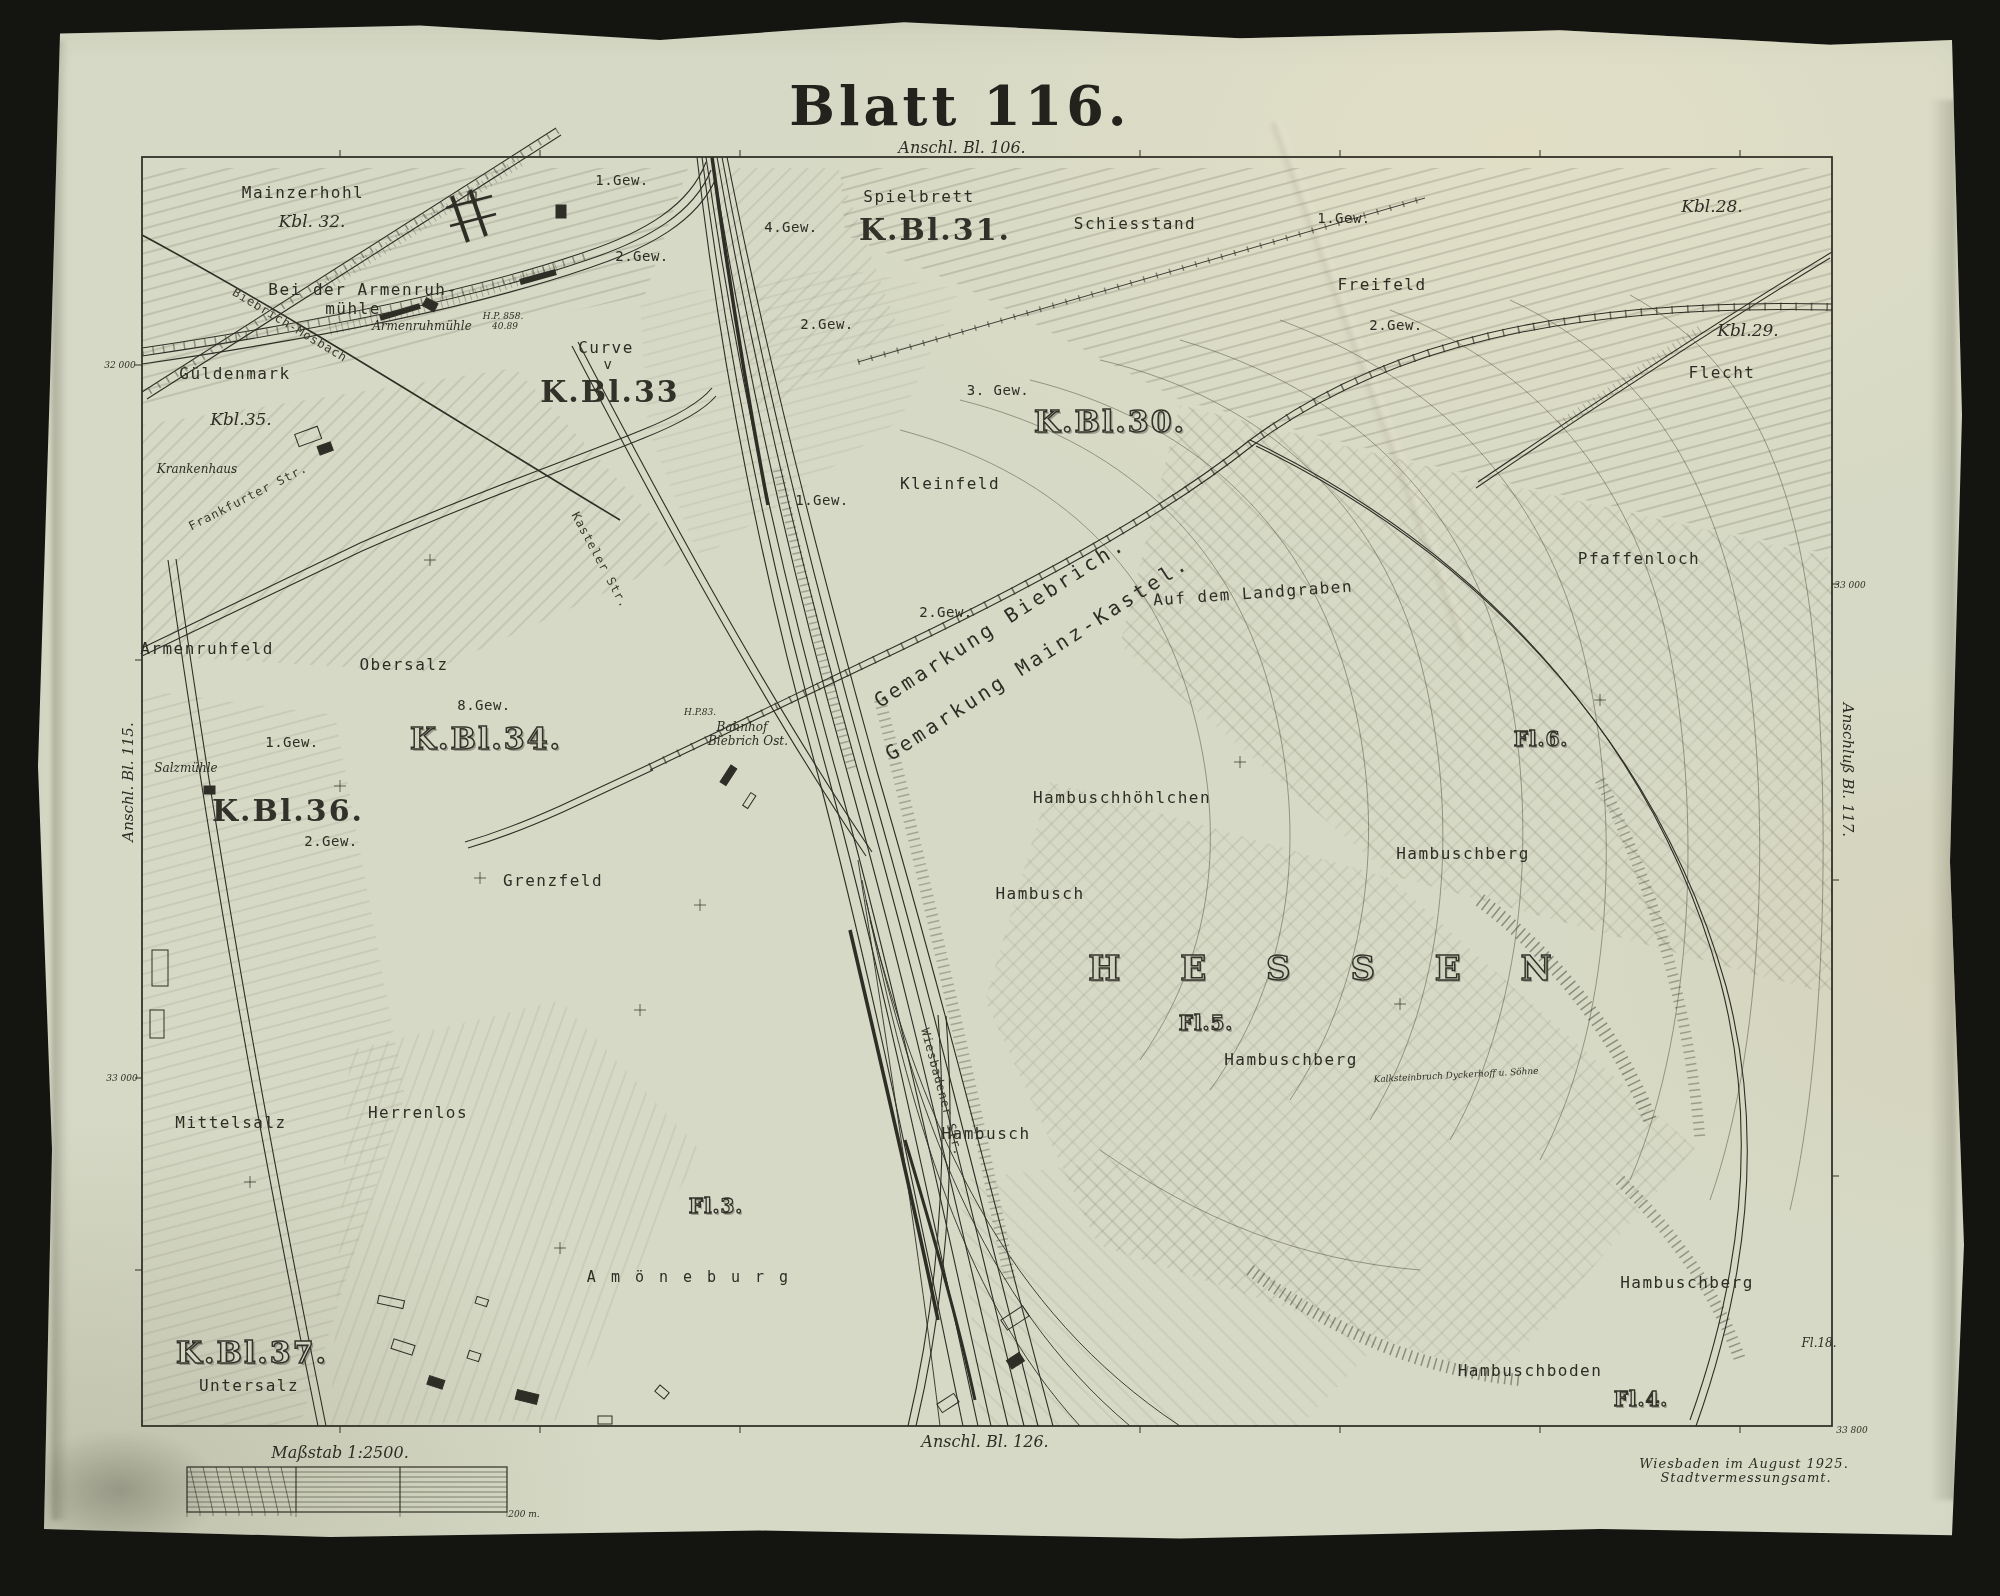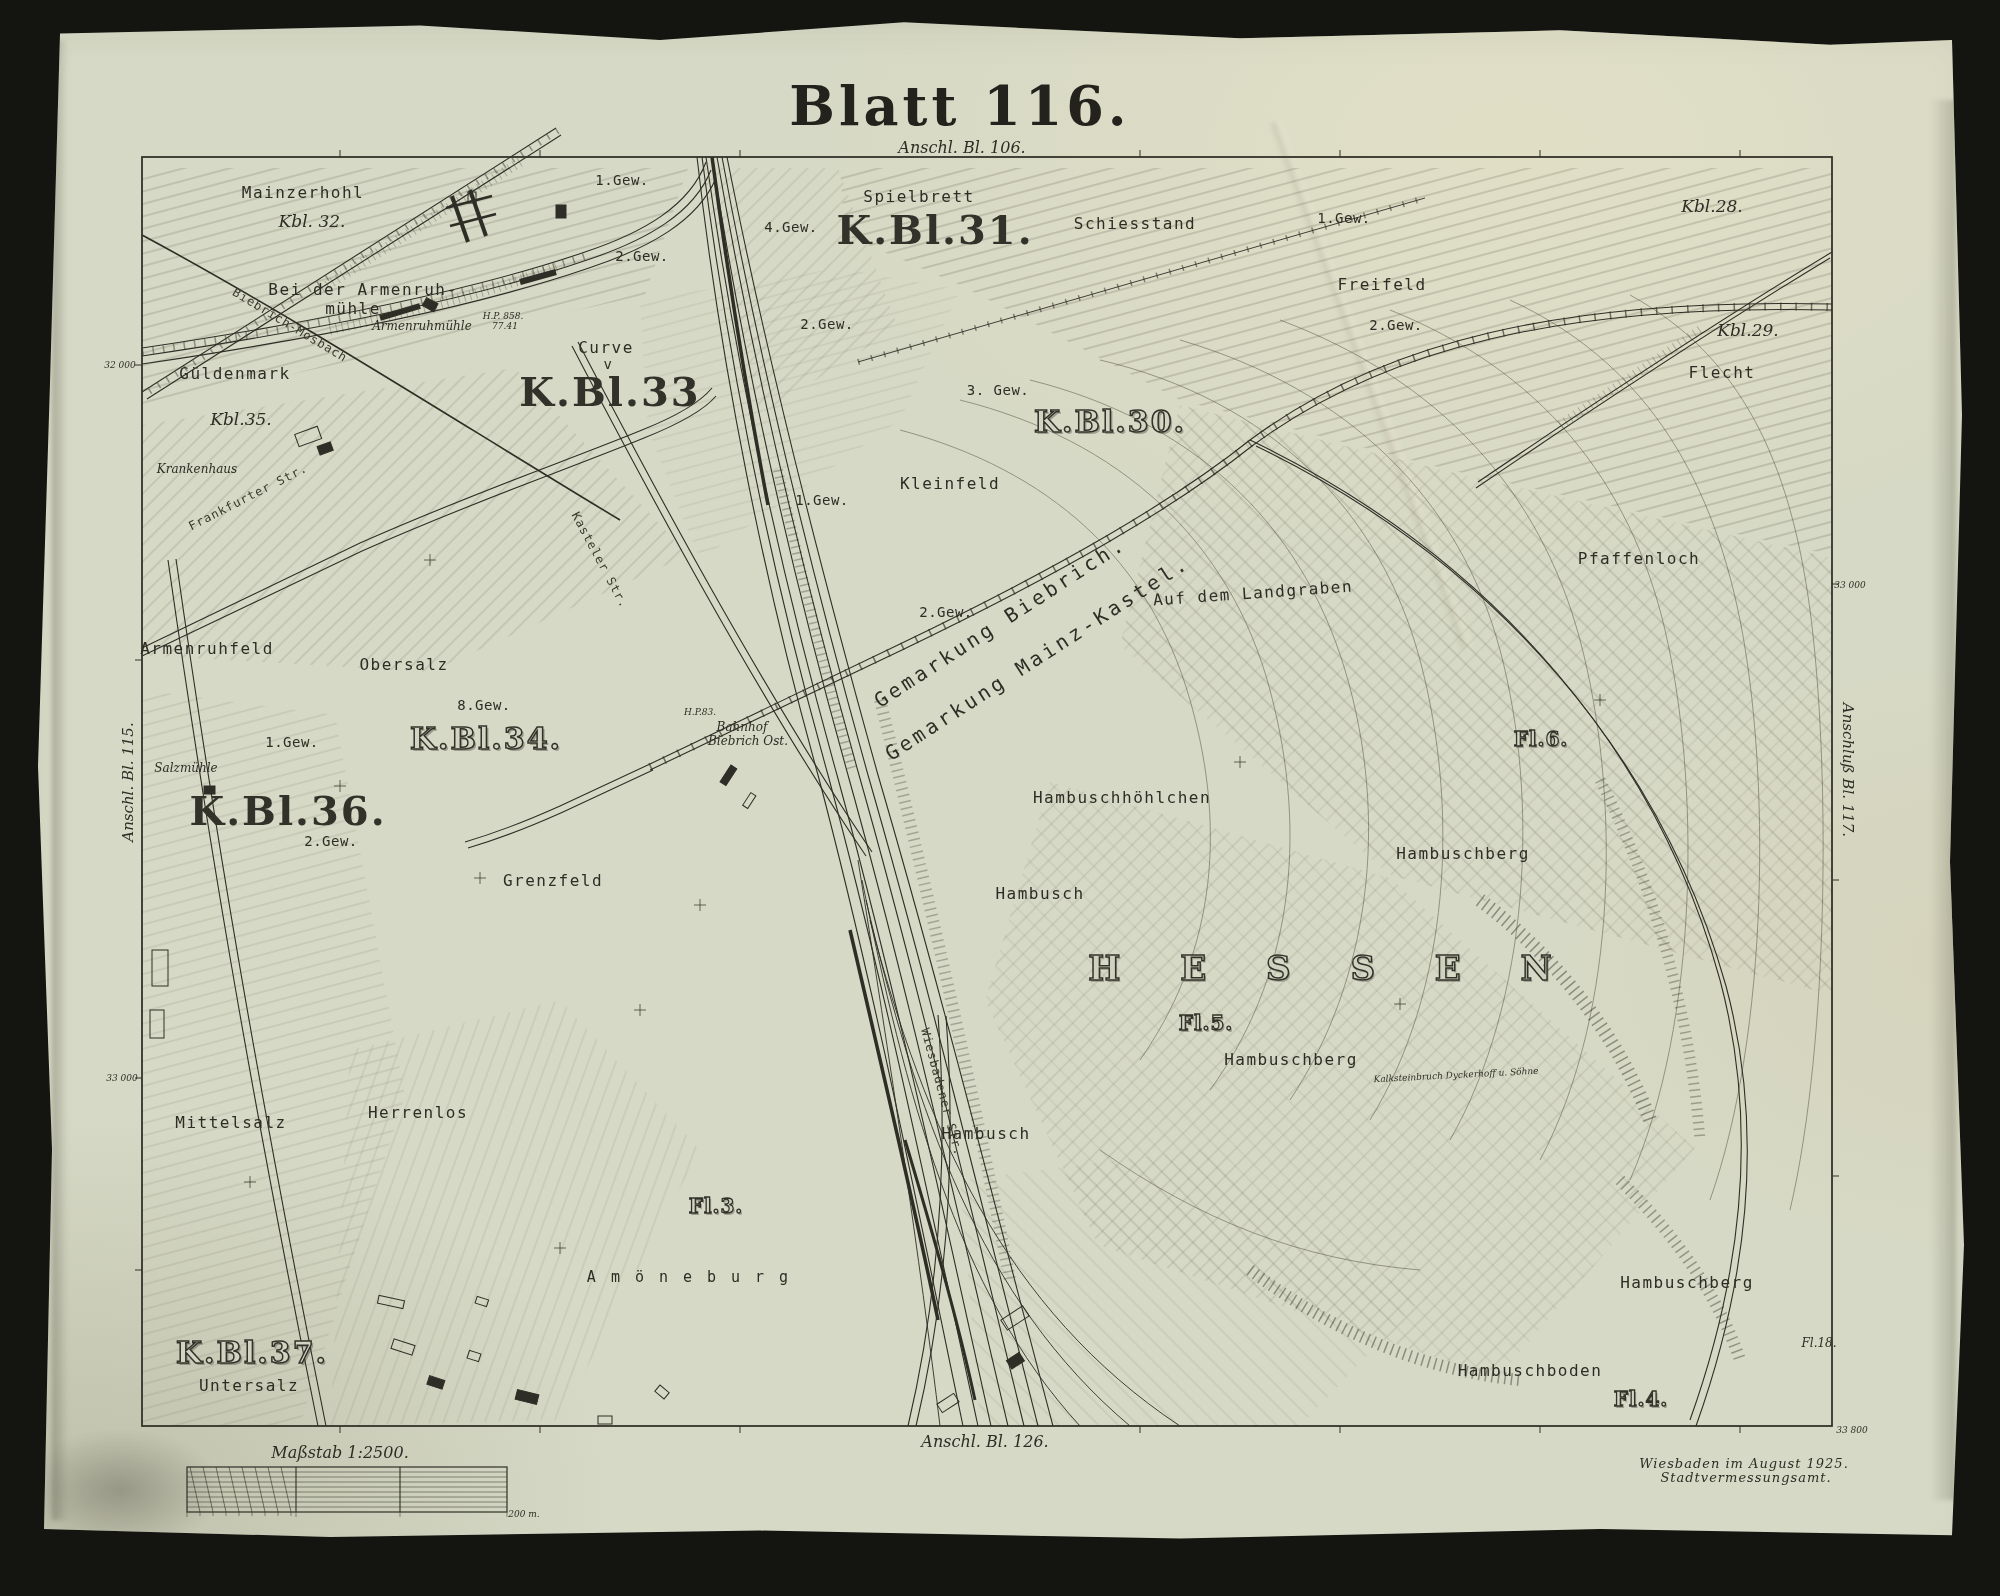--- a/index.html
+++ b/index.html
@@ -45,21 +45,21 @@
     white-space:nowrap;color:#2e2d25;
     font-family:"DejaVu Sans Mono","Liberation Mono",monospace;
     pointer-events:none;
   }
   .f{font-size:16px;letter-spacing:1.5px}
   .g{font-size:14px;letter-spacing:.5px}
   .rd{font-size:12px;letter-spacing:1px;color:#3a392e}
   .gem{font-size:20px;letter-spacing:3.5px}
   .amo{font-size:15px;letter-spacing:15px}
   .k,.ko,.fl,.hes{font-family:"DejaVu Serif","Liberation Serif",serif;font-weight:700}
-  .k {font-size:40px;letter-spacing:2px;color:#33322a}
+  .k {font-size:30px;letter-spacing:2px;color:#33322a}
   .ko{font-size:30px;letter-spacing:2px;color:#615f50;text-shadow:2px 2px 0 rgba(51,50,42,.35)}
   .fl{font-size:20px;letter-spacing:1px;color:#615f50;text-shadow:1.5px 1.5px 0 rgba(51,50,42,.35)}
   .hes{font-size:34px;letter-spacing:24px;color:#615f50;text-shadow:1.5px 1.5px 0 rgba(51,50,42,.3)}
   @supports (-webkit-text-stroke: 1px #000){
     .ko{color:#d2d5c1;-webkit-text-stroke:1.5px #33322a}
     .fl{color:#d2d5c1;-webkit-text-stroke:1.3px #33322a}
     .hes{color:#cfd2be;-webkit-text-stroke:1.5px #33322a}
   }
   .i {font-family:"DejaVu Serif","Liberation Serif",serif;font-style:italic;font-size:17px}
   .is{font-family:"DejaVu Serif","Liberation Serif",serif;font-style:italic;font-size:12px}
@@ -266,21 +266,21 @@
     <div class="lbl f" style="left: 363px; top: 289px;">Bei der Armenruh-</div>
     <div class="lbl f" style="left: 353px; top: 308px;">mühle</div>
     <div class="lbl is" style="left: 422px; top: 326px;">Armenruhmühle</div>
     <div class="lbl rd" style="left: 290px; top: 325px; transform: translate(-50%, -50%) rotate(31deg);">Biebrich-Mosbach</div>
     <div class="lbl g" style="left: 622px; top: 180px;">1.Gew.</div>
     <div class="lbl g" style="left: 642px; top: 256px;">2.Gew.</div>
     <div class="lbl f" style="left: 606px; top: 347px;">Curve</div>
     <div class="lbl g" style="left: 608px; top: 364px;">v</div>
     <div class="lbl k" style="left: 610px; top: 391px;">K.Bl.33</div>
     <div class="lbl t" style="left: 503px; top: 316px;">H.P. 858.</div>
-    <div class="lbl t" style="left: 505px; top: 326px;">77.41</div>
+    <div class="lbl t" style="left: 505px; top: 326px;">40.89</div>
     <div class="lbl g" style="left: 791px; top: 227px;">4.Gew.</div>
     <div class="lbl g" style="left: 827px; top: 324px;">2.Gew.</div>
     <div class="lbl f" style="left: 919px; top: 196px;">Spielbrett</div>
     <div class="lbl k" style="left: 935px; top: 229px;">K.Bl.31.</div>
     <div class="lbl f" style="left: 1135px; top: 223px;">Schiesstand</div>
     <div class="lbl g" style="left: 1344px; top: 218px;">1.Gew.</div>
     <div class="lbl f" style="left: 1382px; top: 284px;">Freifeld</div>
     <div class="lbl g" style="left: 1396px; top: 325px;">2.Gew.</div>
     <div class="lbl i" style="left: 1712px; top: 206px;">Kbl.28.</div>
     <div class="lbl i" style="left: 1748px; top: 330px;">Kbl.29.</div>

